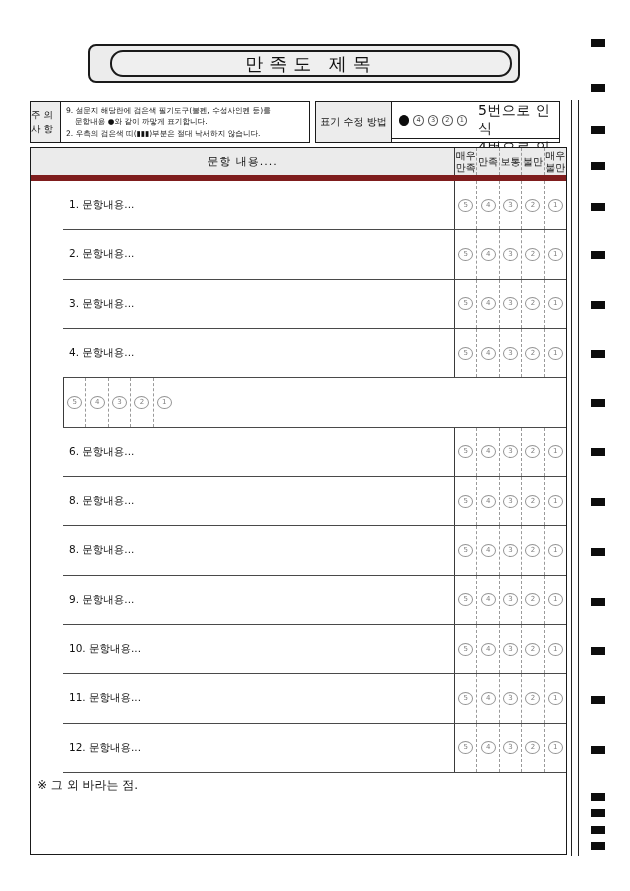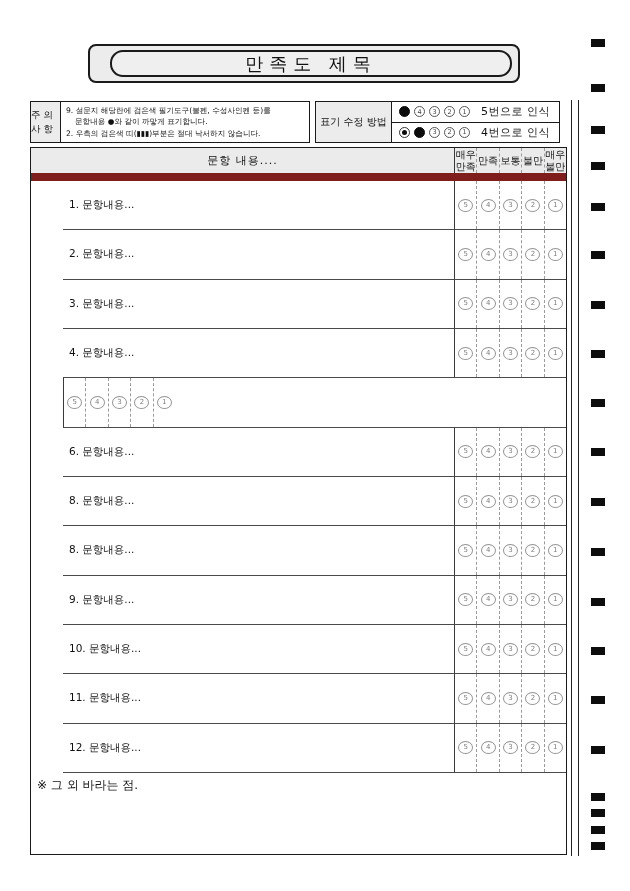--- a/index.html
+++ b/index.html
@@ -25,36 +25,36 @@
   .notice-body .indent { padding-left:9px; }
 
   
   .correction { position:absolute; left:315px; top:101px; width:245px; height:42px;
     border:1.5px solid #1a1a1a; display:flex; background:#fff; }
   .corr-label { width:76px; background:#ececec; border-right:1px solid #1a1a1a;
     display:flex; align-items:center; justify-content:center; font-size:10px; }
   .corr-rows { flex:1; display:flex; flex-direction:column; }
   .corr-row { flex:1; display:flex; align-items:center; padding-left:7px; gap:2px; }
   .corr-row + .corr-row { border-top:1px solid #1a1a1a; }
-  .corr-caption { font-size:11px; margin-left:7px; letter-spacing:0.5px; }
+  .corr-caption { font-size:14px; margin-left:7px; letter-spacing:0.5px; }
 
   
   .bubble { display:inline-flex; align-items:center; justify-content:center;
     width:15px; height:13px; border:1.2px solid #949494; border-radius:50%;
     font-size:7px; color:#7d7d7d; line-height:1; background:#fff; }
   .bubble.small { width:11px; height:11px; border-color:#555; color:#444; font-size:6.5px; margin-right:2px; }
   .bubble.filled { background:#0c0c0c; border-color:#0c0c0c; }
   .bubble.dotmark { position:relative; background:#fff; border-color:#333; }
   .bubble.dotmark::after { content:""; position:absolute; width:5px; height:5px;
     border-radius:50%; background:#0c0c0c; }
 
   
   .table { position:absolute; left:30px; top:147px; width:537px; height:708px;
     border:1.5px solid #1a1a1a; display:flex; flex-direction:column; background:#fff; }
-  .thead { height:33px; background:#ebebeb; border-bottom:8px solid #7f1d1d; display:flex; }
+  .thead { height:33px; background:#ebebeb; border-bottom:6px solid #7f1d1d; display:flex; }
   .q-header { flex:1; display:flex; align-items:center; justify-content:center;
     font-size:11px; letter-spacing:1px; }
   .answers { width:112px; border-left:1.2px solid #3a3a3a; display:flex; }
   .h-cell { flex:1; display:flex; align-items:center; justify-content:center;
     font-size:10px; line-height:1.15; text-align:center; white-space:pre-line; }
   .h-cell + .h-cell, .a-cell + .a-cell { border-left:1px dashed #9a9a9a; }
   .tbody { flex:1; display:flex; flex-direction:column;margin-left:32px; }
   .q-row { flex:1; display:flex; border-bottom:1px solid #4a4a4a; }
   .q-label { flex:1; display:flex; align-items:center; padding-left:6px; font-size:10.5px; }
   .a-cell { flex:1; display:flex; align-items:center; justify-content:center; }

